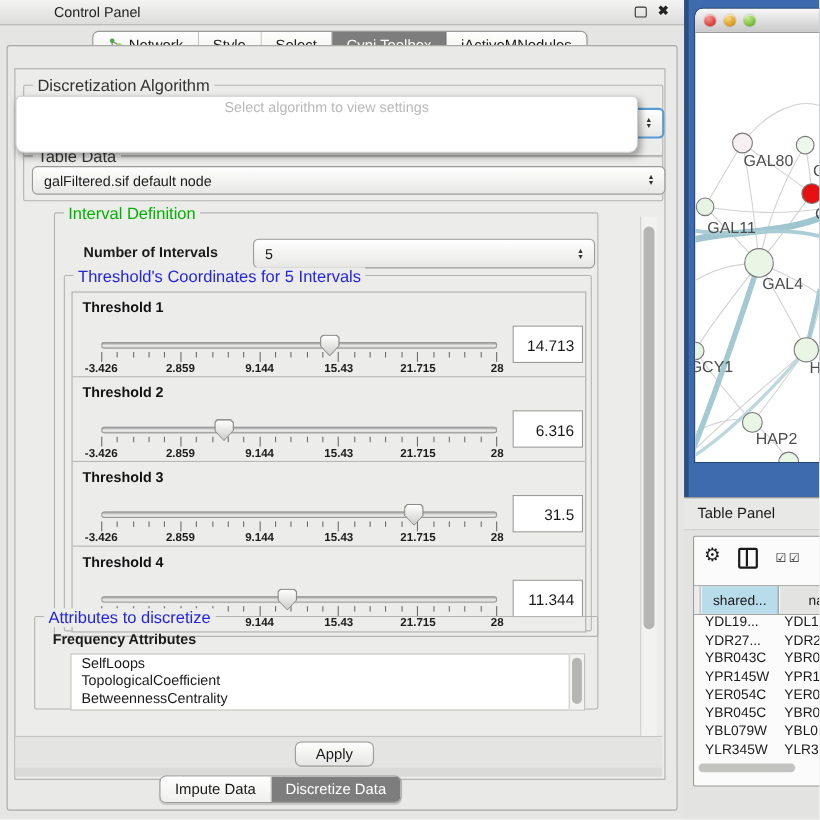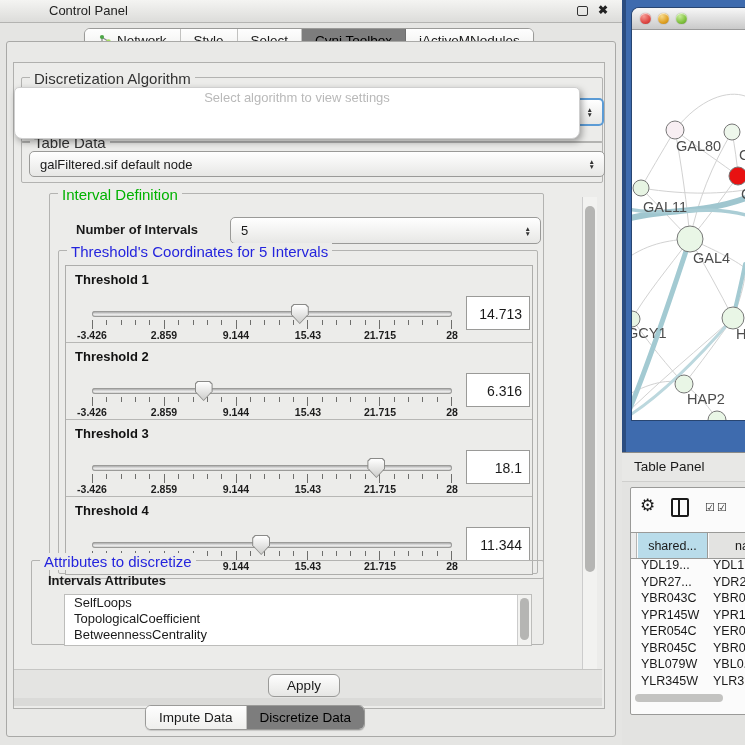--- a/index.html
+++ b/index.html
@@ -11,21 +11,21 @@
             border-bottom:1px solid #b3b3b1;}
   #cp-title .t{position:absolute;left:8px;top:3px;font-size:13px;color:#222;margin-left:41px;}
   #float-ico{position:absolute;right:34px;top:6px;width:9px;height:8px;border:1.5px solid #333;border-radius:2px;}
   #close-ico{position:absolute;right:14px;top:3px;font-size:12px;font-weight:bold;color:#222;}
   
   .tabstrip{display:inline-flex;border:1px solid #9a9a98;border-radius:6px;overflow:hidden;
             background:#fdfdfd;box-shadow:0 1px 1px rgba(0,0,0,.15);}
   .tab{padding:4px 13px;font-size:13.5px;background:linear-gradient(#fefefe,#efefed);
        border-right:1px solid #c2c2c0;display:flex;align-items:center;gap:5px;white-space:nowrap;}
   .tab:last-child{border-right:none;}
-  .tab.sel{background:#7d7d7d;color:#000000;border-right-color:#6f6f6f;}
+  .tab.sel{background:#7d7d7d;color:#ffffff;border-right-color:#6f6f6f;}
   
   #cp-outer{left:6px;top:41px;width:608px;height:694px;background:#e9e9e7;border:1px solid #a9a9a7;border-radius:3px;}
   #cp-inner{left:13px;top:62px;width:590px;height:645px;background:#ececea;border:1px solid #b0b0ae;}
   .group{position:absolute;border:1px solid #b3b3b1;border-radius:2px;}
   .gtitle{position:absolute;top:-8px;left:8px;background:#ececea;padding:0 4px;font-size:15px;white-space:nowrap;}
   .gtitle.green{color:#00b200;}
   .gtitle.blue{color:#2424dd;}
   .gtitle.plain{color:#333;}
   
   .combo{position:absolute;background:linear-gradient(#ffffff,#e7e7e5);border:1px solid #9a9a98;
@@ -293,21 +293,21 @@
                   <span class="tlab" style="left: 20%;">2.859</span>
                   <span class="tlab" style="left: 40%;">9.144</span>
                   <span class="tlab" style="left: 60%;">15.43</span>
                   <span class="tlab" style="left: 80%;">21.715</span>
                   <span class="tlab" style="left: 100%;">28</span>
                 </div>
               <div class="thumb" style="left: calc(79% - 9px);">
                   <div class="thumb-in"></div>
                 </div>
             </div>
-            <div class="val-box">18.1</div>
+            <div class="val-box">31.5</div>
           </div>
           <div class="th-row">
             <span class="th-label">Threshold 4</span>
             <div class="slider-zone">
               <div class="track"></div>
               <div class="ticks">
                   <span class="tick major"></span>
                   <span class="tick"></span>
                   <span class="tick"></span>
                   <span class="tick"></span>
@@ -347,21 +347,21 @@
                 </div>
             </div>
             <div class="val-box">11.344</div>
           </div>
         </div>
       </div>
     </div>
 
     <div class="group" style="left:17px;top:497px;width:511px;height:83px;">
       <span class="gtitle blue">Attributes to discretize</span>
-      <span class="abs" style="left:16px;top:12px;font-size:13px;font-weight:bold;">Intervals Attributes</span>
+      <span class="abs" style="left:16px;top:12px;font-size:13px;font-weight:bold;">Frequency Attributes</span>
       <div id="attr-list">
         <div id="attr-items">
             <div class="attr-item">SelfLoops</div>
             <div class="attr-item">TopologicalCoefficient</div>
             <div class="attr-item">BetweennessCentrality</div>
           </div>
         <div class="vsb" style="right:0;top:0;width:13px;height:50px;">
           <div class="vth" style="top:3px;height:42px;"></div>
         </div>
       </div>

